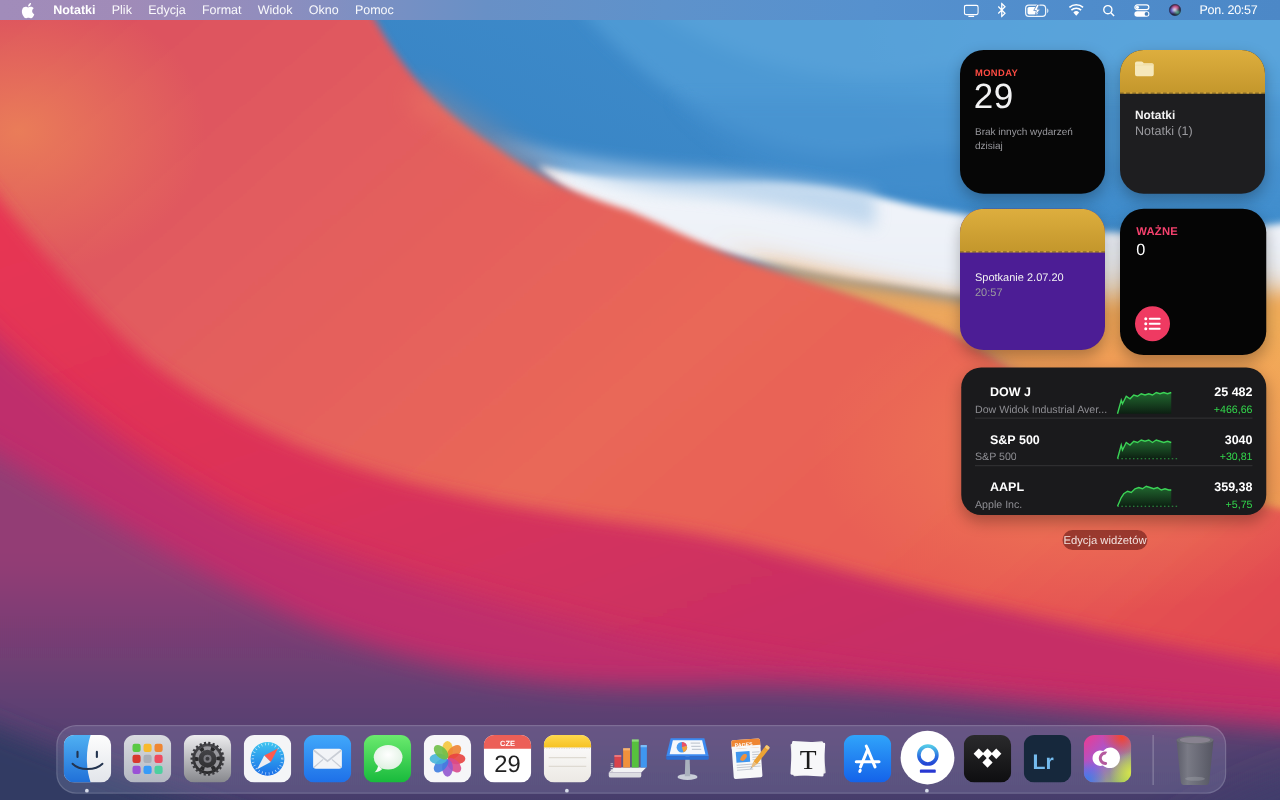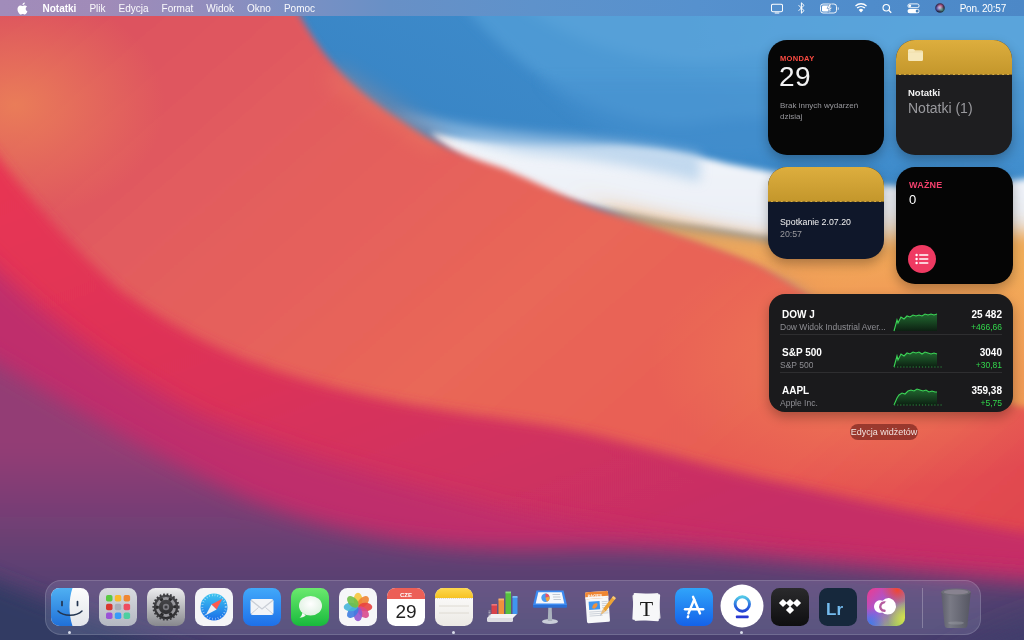--- a/index.html
+++ b/index.html
@@ -20,33 +20,33 @@
   
   .widget{position:absolute;border-radius:19px;box-shadow:0 5px 12px rgba(0,0,0,.28);overflow:hidden;}
   #w1{left:768px;top:40px;width:116px;height:115px;background:#060606;}
   #w1 .dow{color:#fb4b42;font-weight:700;font-size:7.5px;letter-spacing:.3px;margin:14px 0 0 12px;}
   #w1 .num{color:#f2f2f3;font-weight:300;font-size:28px;line-height:28px;margin:0 0 0 11px;letter-spacing:.5px;}
   #w1 .sub{color:#98989d;font-size:8px;line-height:10.5px;margin:10px 0 0 12px;}
   #w2{left:896px;top:40px;width:116px;height:115px;background:#1e1e20;}
   .nhead{position:absolute;left:0;top:0;width:100%;height:34px;
     background:linear-gradient(#ddae3e,#c4972c);border-bottom:1px dashed rgba(35,28,8,.45);}
   #w2 .t1{position:absolute;left:12px;top:47px;color:#f2f2f2;font-weight:700;font-size:9.5px;}
-  #w2 .t2{position:absolute;left:12px;top:60px;color:#9a9a9e;font-size:14px;}
-  #w3{left:768px;top:167px;width:116px;height:92px;background:#0f172a;text-decoration:underline;}
+  #w2 .t2{position:absolute;left:12px;top:60px;color:#9a9a9e;font-size:10px;}
+  #w3{left:768px;top:167px;width:116px;height:113px;background:#4c1d95;text-decoration:underline;}
   #w3 .t1{position:absolute;left:12px;top:50px;color:#f2f2f2;font-size:8.8px;}
   #w3 .t2{position:absolute;left:12px;top:62px;color:#9a9a9e;font-size:8.8px;}
   #w4{left:896px;top:167px;width:117px;height:117px;background:#050505;}
   #w4 .t1{color:#f4416d;font-weight:700;font-size:9px;letter-spacing:.2px;margin:13px 0 0 13px;}
   #w4 .num{color:#fff;font-size:13px;font-weight:400;margin:2px 0 0 13px;}
   #w4 .circ{position:absolute;left:12px;bottom:11px;width:28px;height:28px;border-radius:50%;
     background:#ef3a62;display:flex;align-items:center;justify-content:center;}
   
   #ws{left:769px;top:294px;width:244px;height:118px;background:#1a1a1c;border-radius:16px;}
   .srow{position:absolute;left:11px;width:222px;height:38px;}
-  .srow .nm{position:absolute;left:2px;top:6px;color:#fff;font-weight:700;font-size:10px;text-align:right;}
+  .srow .nm{position:absolute;left:12px;top:6px;color:#fff;font-weight:700;font-size:10px;text-align:right;}
   .srow .ds{position:absolute;left:0;top:19px;color:#8e8e93;font-size:8.5px;white-space:nowrap;max-width:118px;overflow:hidden;}
   .srow .vl{position:absolute;right:0;top:6px;color:#fff;font-weight:700;font-size:10px;}
   .srow .ch{position:absolute;right:0;top:19px;color:#32d74b;font-size:8.5px;}
   .srow .sp{position:absolute;left:113px;top:7px;}
   .sdiv{position:absolute;left:11px;width:222px;height:1px;background:rgba(255,255,255,.09);}
   #editbtn{position:absolute;left:850px;top:424px;width:68px;height:16px;border-radius:8px;
     background:rgba(90,18,16,.55);color:#f3e3e0;font-size:9px;display:flex;align-items:center;justify-content:center;}
   
   #dock{position:absolute;left:45px;top:580px;width:936px;height:55px;border-radius:16px;
     background:rgba(195,205,240,.15);border:1px solid rgba(255,255,255,.15);box-sizing:border-box;}

